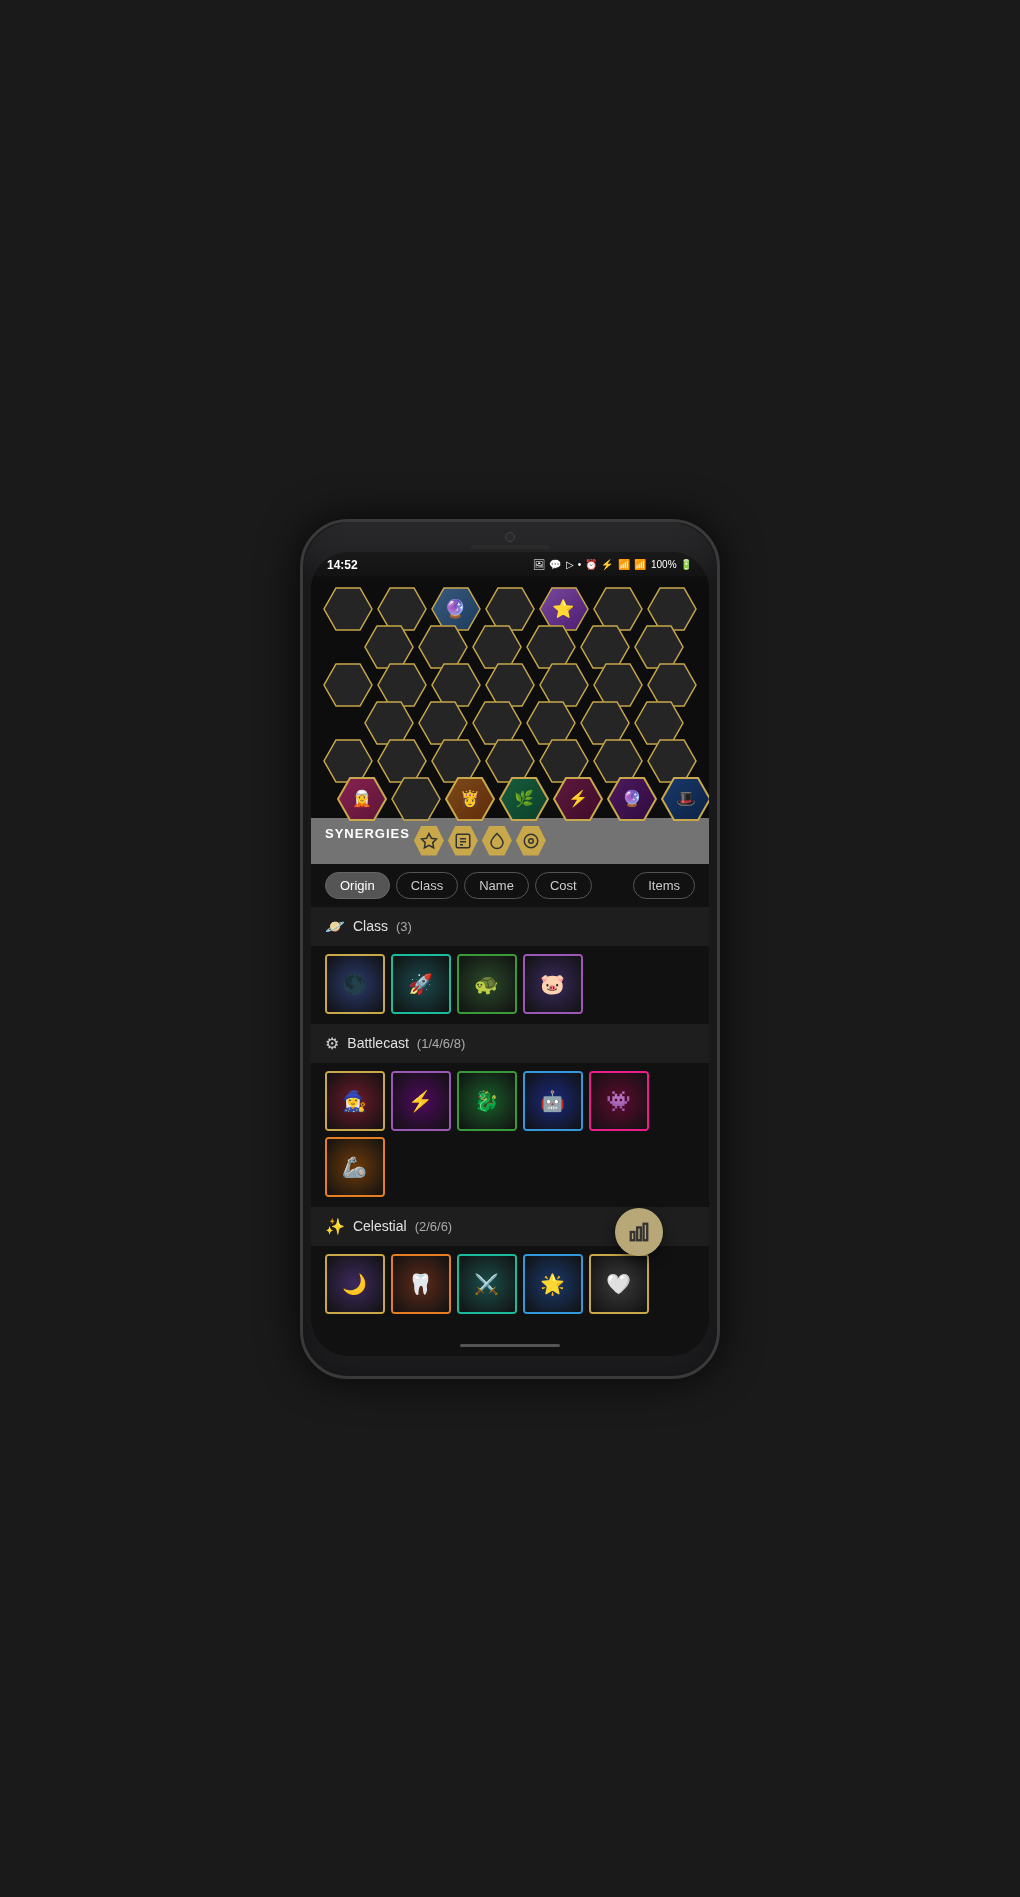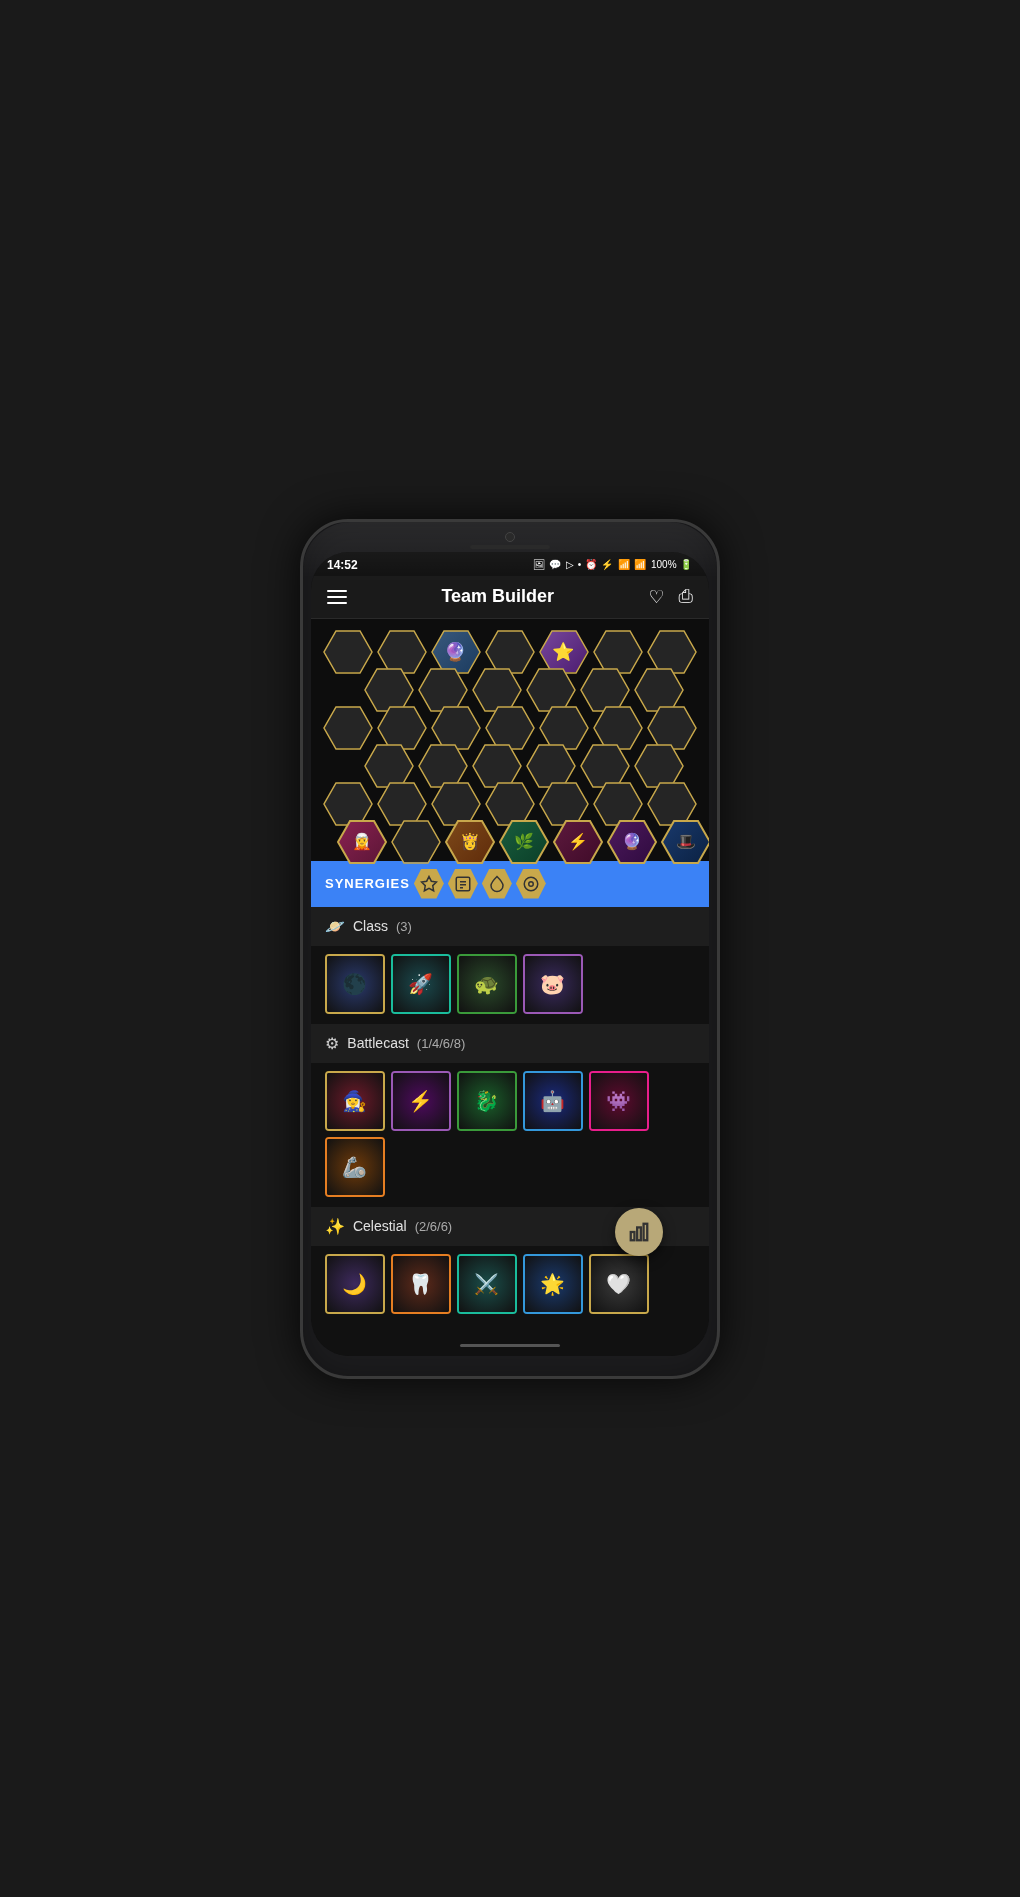--- a/index.html
+++ b/index.html
@@ -130,24 +130,24 @@
     
     .content {
       flex: 1;
       overflow-y: auto;
       overflow-x: hidden;
       scrollbar-width: none;
     }
     .content::-webkit-scrollbar { display: none; }
     
     .synergies-bar {
-      background: #3b82f6;
+      background: #737373;
       padding: 8px 14px;
       display: flex;
-      align-items: center;
+      align-items: flex-start;
       gap: 4px;
     }
     .synergies-label {
       color: #fff;
       font-size: 13px;
       font-weight: bold;
       letter-spacing: 1px;
     }
     .synergy-badge {
       width: 30px;
@@ -333,32 +333,20 @@
         <span class="status-icon">•</span>
         <span class="status-icon">⏰</span>
         <span class="status-icon">⚡</span>
         <span class="status-icon">📶</span>
         <span class="status-icon">📶</span>
         <span class="status-icon">100%</span>
         <span class="status-icon">🔋</span>
       </div>
     </div>
 
-    <div class="app-bar">
-      <div class="hamburger">
-        <span></span>
-          <span></span>
-          <span></span>
-      </div>
-      <span class="app-bar-title">Team Builder</span>
-      <div class="app-bar-icons">
-        <span class="icon-btn">♡</span>
-        <span class="icon-btn">⎙</span>
-      </div>
-    </div>
 
     <div class="content">
 
       <div class="hex-grid">
 
         <div class="hex-row-wrap">
           <div class="single-hex">
             <div class="hex-content champ-default"></div>
             <svg class="hex-outline" viewBox="0 0 50 46">
                 <polygon points="13,2 37,2 49,23 37,44 13,44 1,23" fill="none" stroke="#c8a84b" stroke-width="1.5"></polygon>
@@ -637,20 +625,27 @@
             </svg>
         </div>
         <div class="synergy-badge" style="background:#c8a84b; clip-path: polygon(25% 0%, 75% 0%, 100% 50%, 75% 100%, 25% 100%, 0% 50%);">
           <svg width="18" height="18" viewBox="0 0 24 24" fill="none" stroke="#333" stroke-width="2">
               <circle cx="12" cy="12" r="9"></circle>
               <circle cx="12" cy="12" r="3"></circle>
             </svg>
         </div>
       </div>
 
+      <div class="filter-tabs">
+        <button class="filter-tab active">Origin</button>
+        <button class="filter-tab">Class</button>
+        <button class="filter-tab">Name</button>
+        <button class="filter-tab">Cost</button>
+        <button class="filter-tab right" style="margin-left:auto;">Items</button>
+      </div>
 
       <div class="synergy-section">
         <div class="synergy-header">
           <span class="synergy-icon">🪐</span>
           <span class="synergy-name">Class</span>
           <span class="synergy-count">(3)</span>
         </div>
         <div class="synergy-champs">
           <div class="champ-tile border-gold">
             <div class="champ-tile-bg" style="background:radial-gradient(circle,#2a3a6e,#111);color:#7aadff;">🌑</div>

